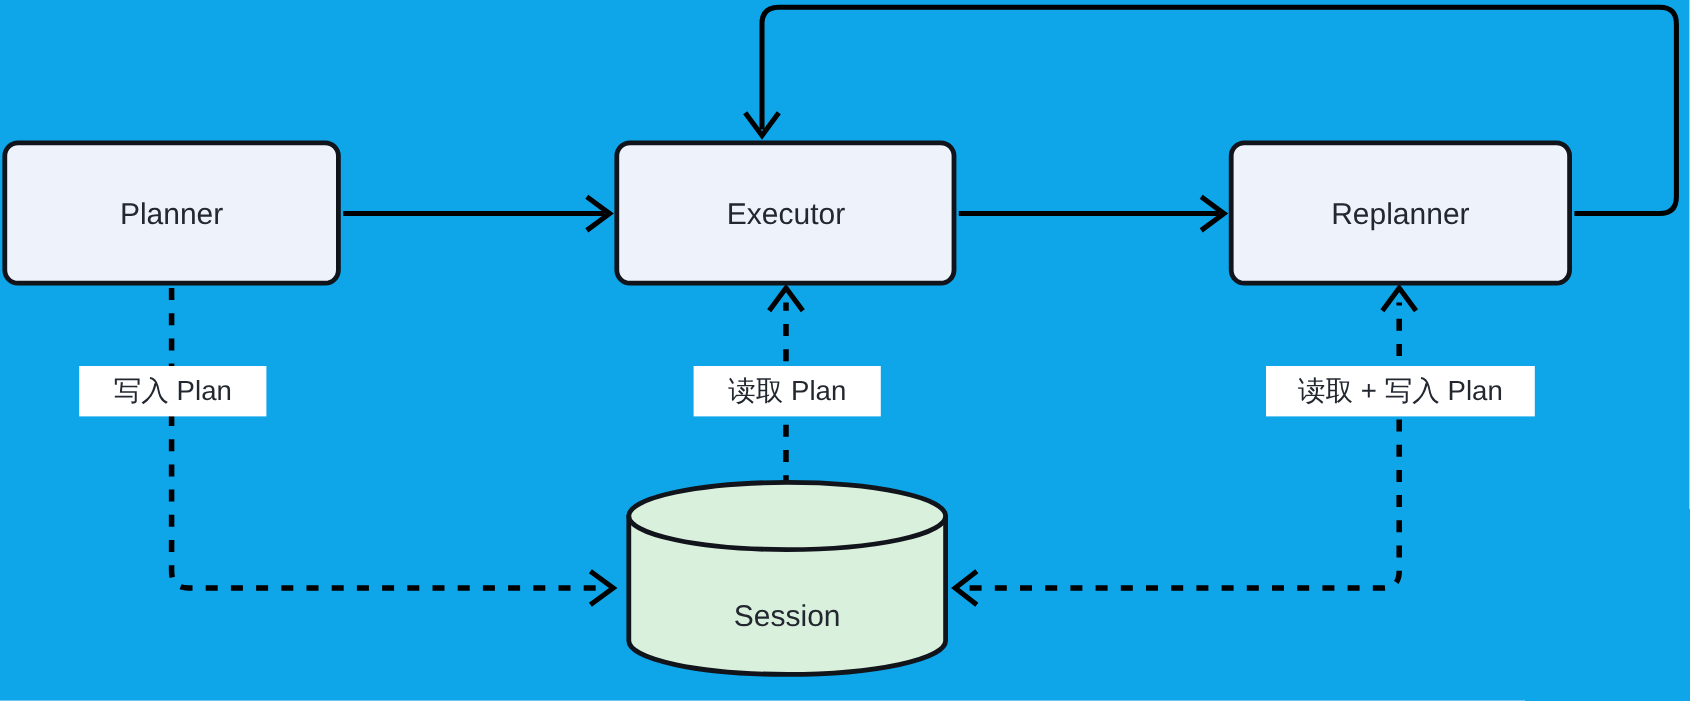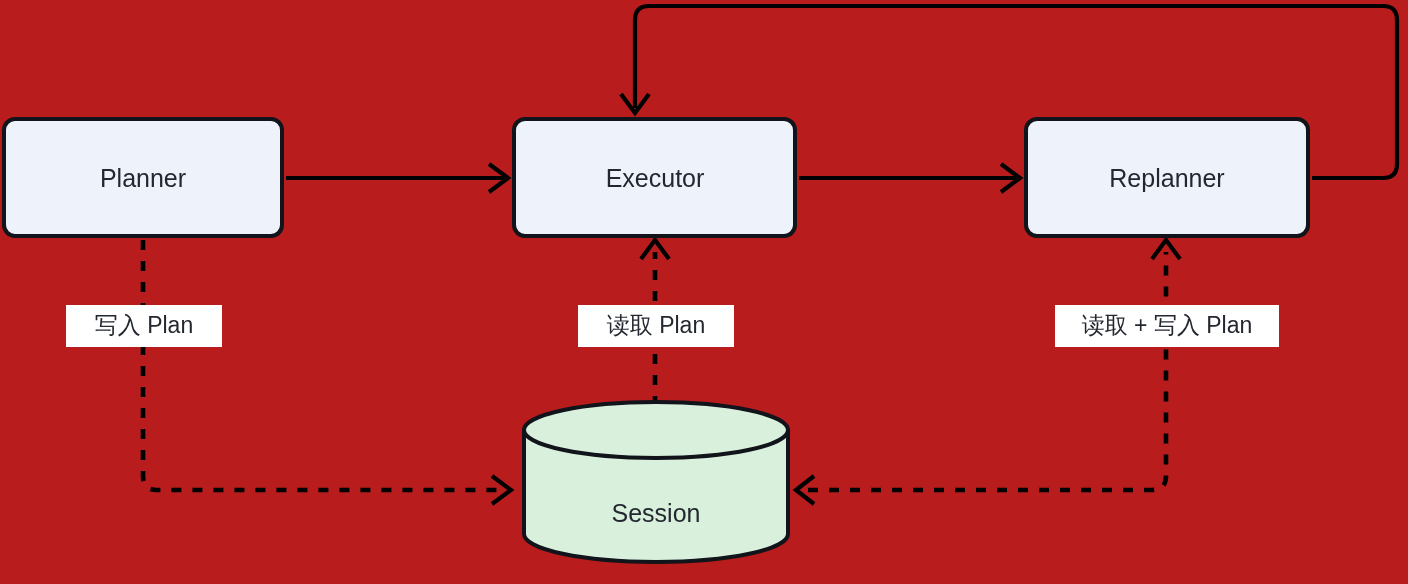--- a/index.html
+++ b/index.html
@@ -10,21 +10,21 @@
   body {
     width: 1408px;
     height: 584px;
     overflow: hidden;
     font-family: "Liberation Sans", "DejaVu Sans", sans-serif;
   }
   #diagram-root {
     position: relative;
     width: 1408px;
     height: 584px;
-    background: #b91c1c;
+    background: #0ea5e9;
   }
   svg#diagram-svg {
     position: absolute;
     left: 0;
     top: 0;
     width: 1408px;
     height: 584px;
     display: block;
   }
   .node-shape {

